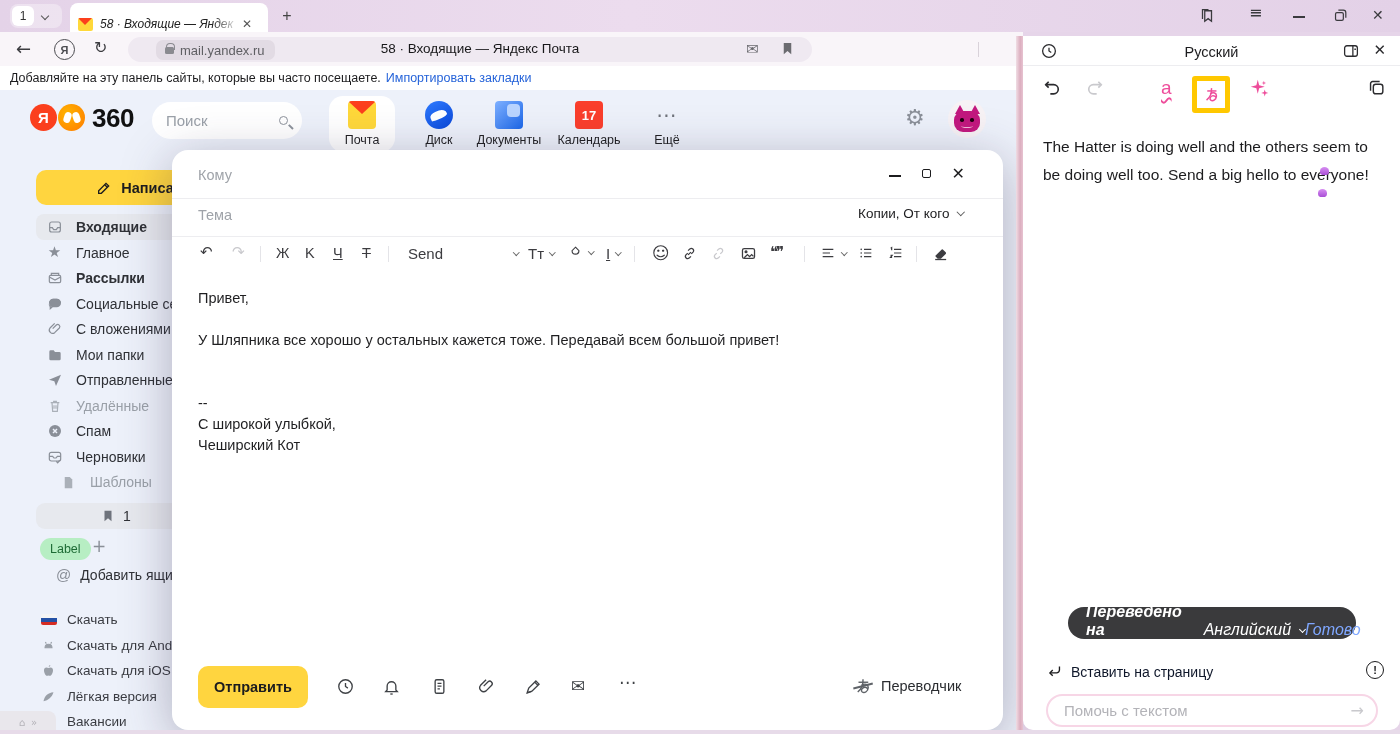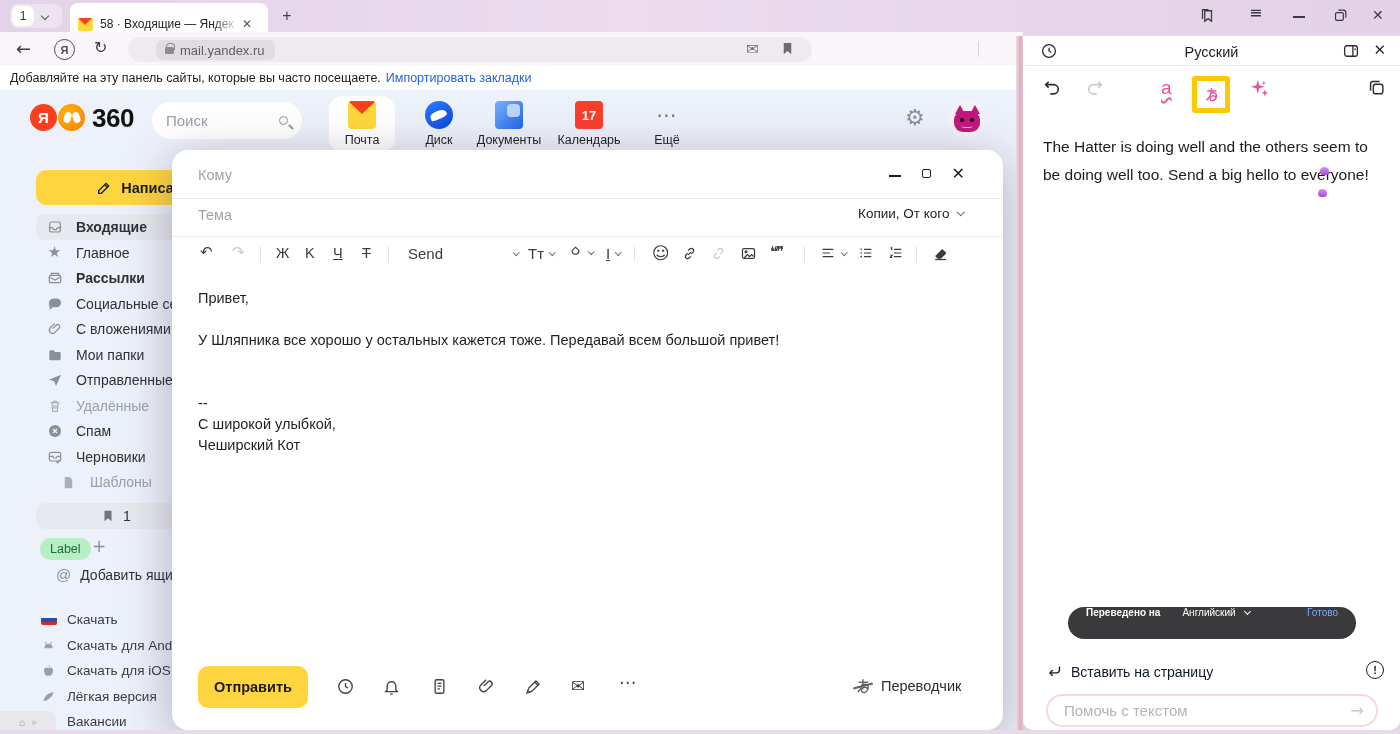--- a/index.html
+++ b/index.html
@@ -8,21 +8,21 @@
   .abs { position:absolute; }
   .ic { font-family:"DejaVu Sans",sans-serif; line-height:1; display:inline-block; }
   svg.s { display:block; }
   .chev { display:inline-block; width:7px; height:7px; border-right:1.7px solid currentColor; border-bottom:1.7px solid currentColor; transform:rotate(45deg); }
 
   
   .tabbar { left:0; top:0; width:1400px; height:32px; background:linear-gradient(90deg,#e4d3e8,#ecdcee 45%,#e3d1e7); }
   .tabgroup { left:10px; top:4px; width:52px; height:24px; background:rgba(255,255,255,.35); border-radius:8px; display:flex; align-items:center; }
   .tabgroup .num { width:22px; height:20px; margin-left:2px; background:#fff; border-radius:6px; font-size:12px; display:flex; align-items:center; justify-content:center; color:#333; }
   .tabgroup .chev { width:6px; height:6px; margin-left:8px; color:#555; }
-  .tab { left:70px; top:3px; width:198px; height:42px; background:#fff; border-radius:8px; display:flex; align-items:center; padding:0 8px; }
+  .tab { left:70px; top:3px; width:198px; height:42px; background:#fff; border-radius:8px; display:flex; align-items:center; padding:0 8px;font-style:italic; }
   .tab .title { font-size:12px; color:#222; margin-left:7px; width:140px; white-space:nowrap; overflow:hidden; -webkit-mask-image:linear-gradient(90deg,#000 80%,transparent); mask-image:linear-gradient(90deg,#000 80%,transparent); }
   .tab .x { font-size:12px; color:#555; margin-left:2px; }
   .favicon { width:15px; height:13px; background:#ffd83a; border-radius:2px; position:relative; overflow:hidden; flex:none; }
   .favicon::before { content:""; position:absolute; left:0; top:0; border-left:7.5px solid transparent; border-right:7.5px solid transparent; border-top:7px solid #fc3f1d; }
   .newtab { left:276px; top:5px; width:22px; height:22px; border-radius:50%; font-size:16px; color:#444; display:flex; align-items:center; justify-content:center; }
   .winctl { top:7px; color:#3a3a3e; }
 
   
   .btoolbar { left:0; top:32px; width:1023px; height:34px; background:#f9f5f9; }
   .yicon { left:54px; top:39px; width:21px; height:21px; border:1.8px solid #4b4b50; border-radius:50%; font-size:11px; font-weight:bold; color:#4b4b50; display:flex; align-items:center; justify-content:center; }
@@ -119,21 +119,21 @@
   .panel { left:1023px; top:36px; width:377px; height:694px; background:#fff; border-radius:0 0 10px 10px; z-index:20; }
   .phead { position:absolute; left:0; top:0; width:100%; height:30px; border-bottom:1px solid #ededf0; }
   .ptitle2 { position:absolute; left:0; top:8px; width:100%; text-align:center; font-size:14.5px; font-weight:500; color:#1c1c1e; }
   .ptool { position:absolute; color:#2b2b2e; }
   .pink { color:#ee4d9b; }
   .gray { color:#c9c9cd; }
   .awavy { font-size:19px; font-weight:500; text-decoration:underline wavy; text-underline-offset:3px; text-decoration-thickness:1.5px; }
   .kanabox { position:absolute; left:169px; top:40px; width:38px; height:37px; background:#fff; border:5px solid #ffc800; border-radius:3px; display:flex; align-items:center; justify-content:center; }
   .ptext { position:absolute; left:20px; top:97px; width:336px; font-size:15.5px; line-height:27.5px; color:#1c1c1e; }
   .cursorMark { position:absolute; width:9px; height:8px; background:linear-gradient(#d78ef2,#a94fd6); border-radius:50% 50% 42% 42%; }
-  .darkpill { position:absolute; left:45px; top:571px; width:288px; height:32px; background:#3a3a3c; border-radius:17px; display:flex; align-items:flex-start; padding:0 18px; font-size:10px; color:#fff; }
+  .darkpill { position:absolute; left:45px; top:571px; width:288px; height:32px; background:#3a3a3c; border-radius:17px; display:flex; align-items:flex-end; padding:0 18px; font-size:16px; color:#fff;font-style:italic; }
   .darkpill .tl { font-weight:600; }
   .darkpill .lang { margin-left:22px; display:flex; align-items:center; gap:9px; }
   .darkpill .lang .chev { width:5px; height:5px; margin-top:-2px; color:#fff; }
   .darkpill .done { margin-left:auto; color:#7fa7ff; font-weight:500; }
   .insrow { position:absolute; left:23px; top:627px; display:flex; align-items:center; gap:8px; font-size:14px; color:#0f172a; }
   .alertic { position:absolute; right:16px; top:625px; width:18px; height:18px; border:1.6px solid #1c1c1e; border-radius:50%; font-size:11px; font-weight:bold; display:flex; align-items:center; justify-content:center; }
   .aiinput { position:absolute; left:23px; top:658px; width:332px; height:33px; border:2px solid #f7d6e6; border-radius:17px; background:#fff; display:flex; align-items:center; padding:0 12px 0 16px; }
   .aiinput input { border:none; outline:none; flex:1; font-size:15px; font-family:inherit; color:#333; background:transparent; }
   .aiinput input::placeholder { color:#b3b3b8; }
   .aiinput .ar { color:#c9c9cd; font-size:16px; }
@@ -173,20 +173,21 @@
 
 <div class="abs btoolbar">
   <span class="abs ic" style="left:16px;top:8px;font-size:18px;color:#3c3c40;">←</span>
   <span class="abs yicon" style="top:7px;left:54px;">Я</span>
   <span class="abs ic" style="left:94px;top:8px;font-size:16px;color:#3c3c40;">↻</span>
   <div class="abs addr" style="top:5px;"></div>
   <div class="abs urlchip" style="top:8px;">
     <span class="lock"></span>
     <span>mail.yandex.ru</span>
   </div>
+  <div class="abs ptitle" style="top:9px;">58 · Входящие — Яндекс Почта</div>
   <span class="abs ic" style="left:746px;top:10px;font-size:15px;color:#6b6b70;">✉</span>
   <span class="abs" style="left:780px;top:9px;color:#6b6b70;">
     <svg class="s" width="15" height="15" viewBox="0 0 24 24" fill="currentColor">
         <path d="M6 3h12v18l-6-5-6 5z"></path>
       </svg>
   </span>
   <div class="abs editpill">
     <span class="editchip">
         <span class="ic">✎</span>
       </span>

